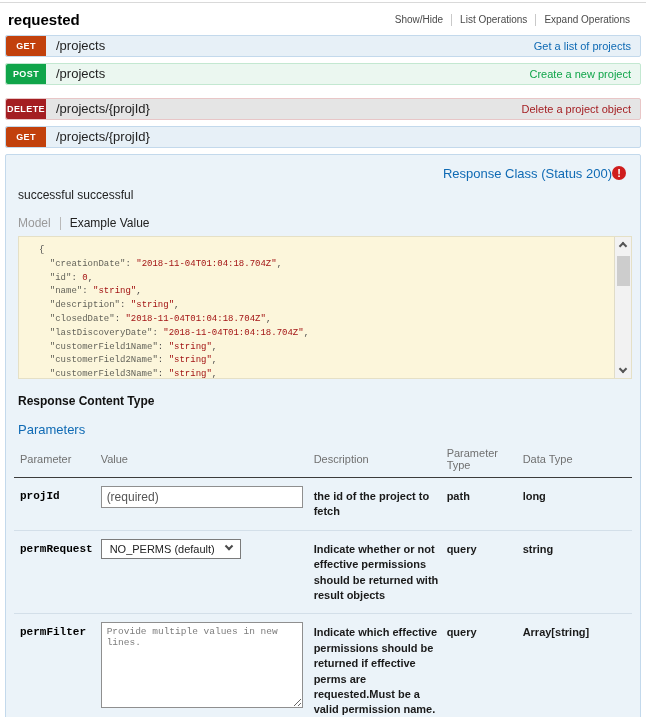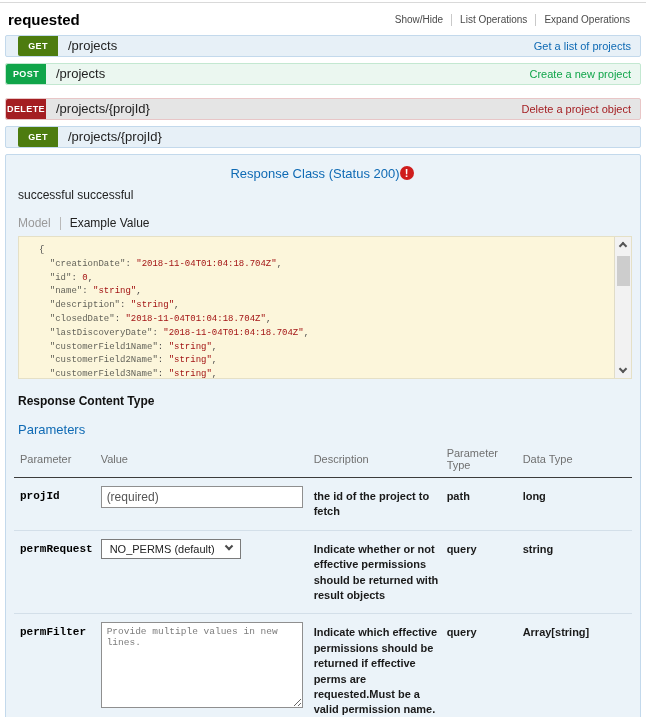--- a/index.html
+++ b/index.html
@@ -18,30 +18,30 @@
   .vsep { width:1px; height:12px; background:#c9c9c9; display:inline-block; }
 
   
   .endpoints { margin:0 5px; }
   .endpoint { display:flex; align-items:stretch; height:22px; margin-bottom:6px; border:1px solid; border-radius:2px; }
   .ep-get    { background:#e7f0f7; border-color:#c3d9ec; }
   .ep-post   { background:#ebf7f0; border-color:#c3e8d1; }
   .ep-delete { background:#e5e5e5; border-color:#e8c6c7;margin-top:13px; }
   .badge { width:40px; display:flex; align-items:center; justify-content:center;
            color:#fff; font-size:9px; font-weight:bold; letter-spacing:.4px; border-radius:2px 0 0 2px; }
-  .badge-get    { background:#4d7c0f;margin-left:12px; }
+  .badge-get    { background:#c2410c; }
   .badge-post   { background:#10a54a; }
   .badge-delete { background:#a41e22; }
   .ep-path { margin-left:10px; font-size:13px; color:#222; line-height:20px; cursor:pointer; }
   .ep-summary { margin-left:auto; margin-right:9px; font-size:11px; line-height:20px; cursor:pointer; white-space:nowrap; }
   .sum-get { color:#0f6ab4; } .sum-post { color:#10a54a; } .sum-delete { color:#a41e22; }
 
   
   .panel { margin:3px 5px 0 5px; background:#ebf3f9; border:1px solid #c3d9ec; border-radius:2px; padding:9px 8px 12px 8px; }
-  .rc-row { display:flex; justify-content:center; align-items:flex-start; }
+  .rc-row { display:flex; justify-content:flex-end; align-items:flex-start; }
   .rc-title { color:#0f6ab4; font-size:13px; font-weight:400; margin:2px 0 0 4px; }
   .validator { width:14px; height:14px; border-radius:50%; background:#cf1d1d; color:#fff; font-size:11px;
                font-weight:bold; display:flex; align-items:center; justify-content:center; margin:2px 6px 0 0; cursor:pointer; }
   .rc-sub { font-size:12px; color:#222; margin:7px 0 0 4px; }
   .tabs { display:flex; align-items:center; margin:14px 0 0 4px; font-size:12px; }
   .tab { cursor:pointer; }
   .tab-inactive { color:#9a9a9a; }
   .tab-active { color:#222; }
   .tabs .vsep { margin:0 9px; background:#b9b9b9; height:13px; }
 

